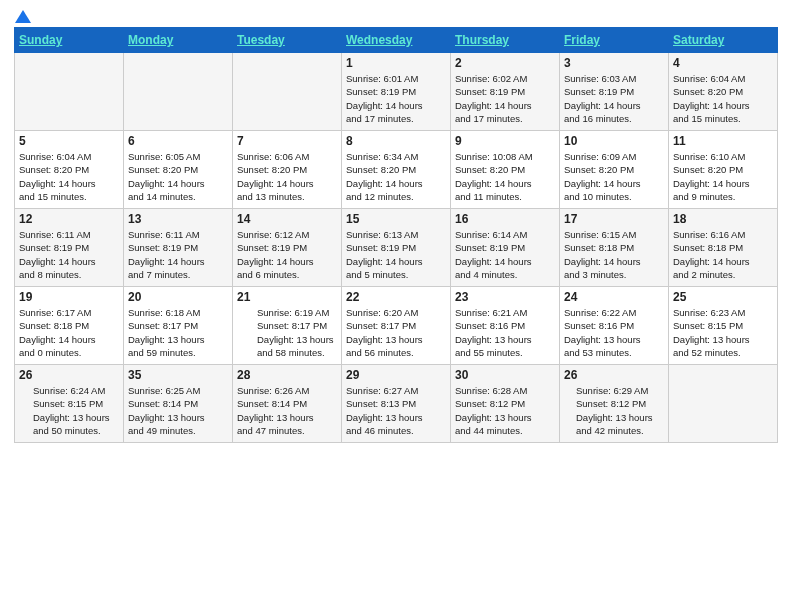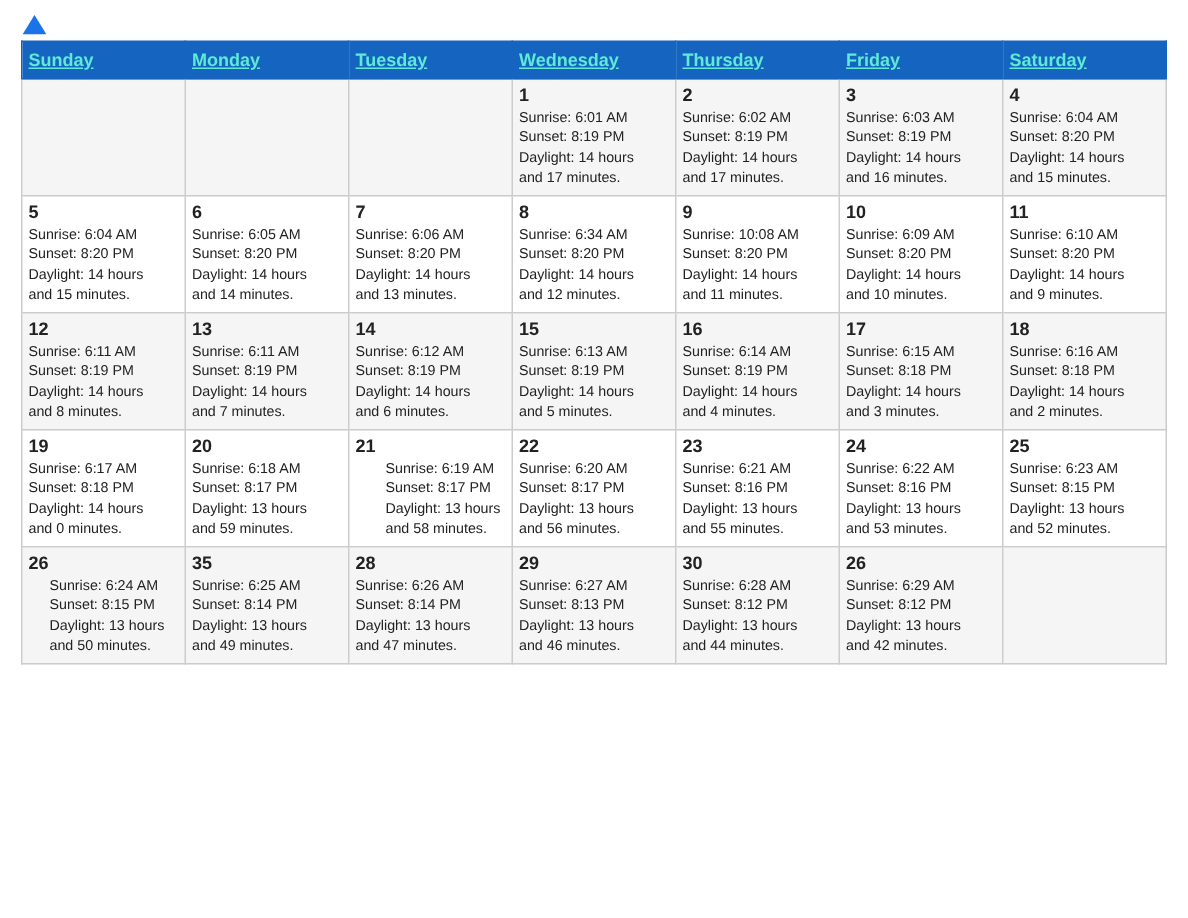--- a/index.html
+++ b/index.html
@@ -338,21 +338,21 @@
           </td>
           <td>
             <span class="day-num">30</span>
             <div class="day-info" style="white-space: pre-line;">Sunrise: 6:28 AM
 Sunset: 8:12 PM
 Daylight: 13 hours
 and 44 minutes.</div>
           </td>
           <td>
             <span class="day-num">26</span>
-            <div class="day-info" style="white-space: pre-line;">Sunrise: 6:29 AM
+            <div class="day-info" style="white-space: pre-line; margin-left: 12px;">Sunrise: 6:29 AM
 Sunset: 8:12 PM
 Daylight: 13 hours
 and 42 minutes.</div>
           </td>
           <td></td>
         </tr>
       </tbody>
   </table>
 </div>
 

